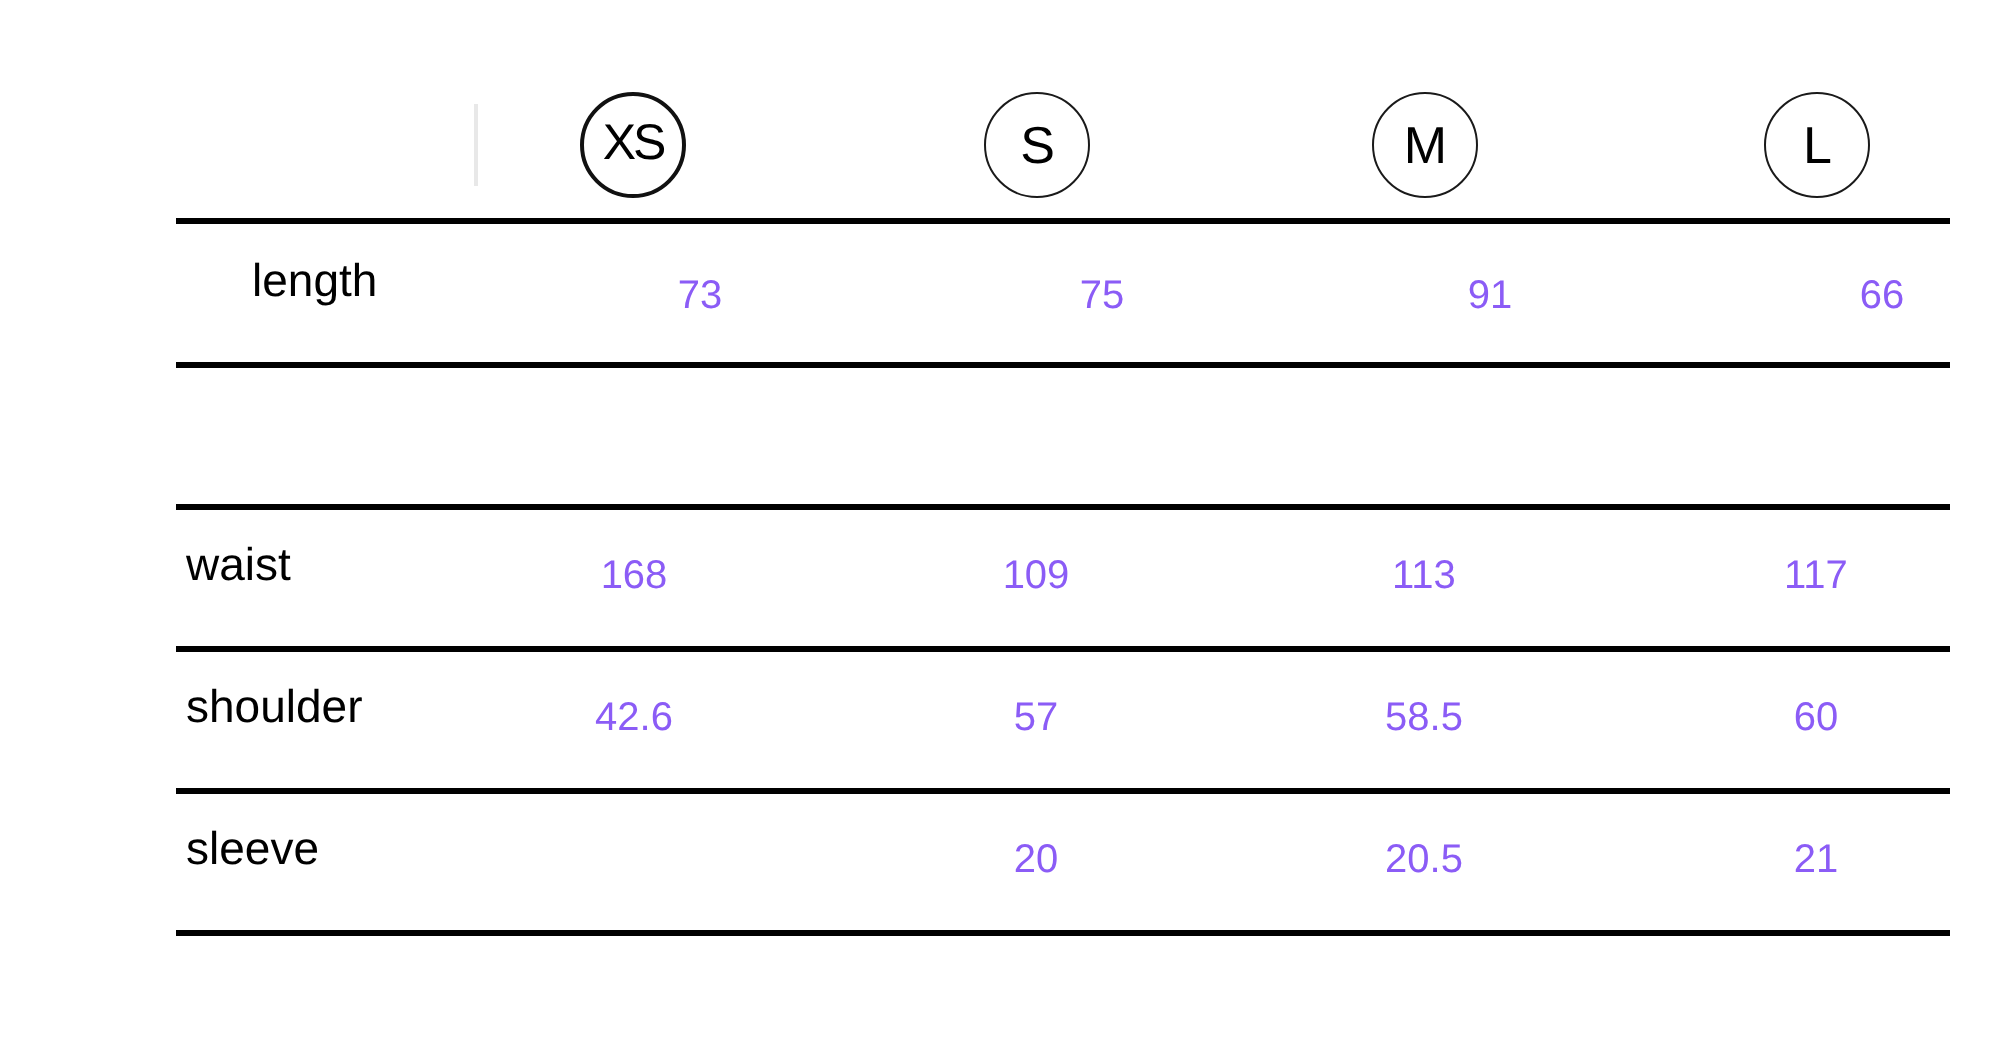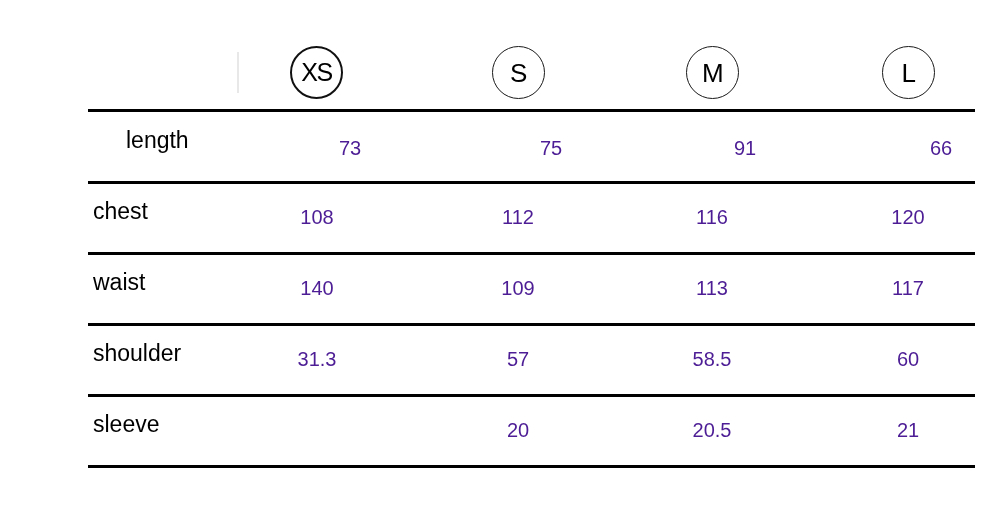--- a/index.html
+++ b/index.html
@@ -101,21 +101,21 @@
     white-space: nowrap;
   }
 
   .cell {
     position: absolute;
     top: 26px;
     width: 120px;
     margin-left: -60px;
     text-align: center;
     font-size: 20px;
-    color: #4c1d95;
+    color: #8b5cf6;
     white-space: nowrap;
   }
 </style>
 </head>
 <body>
 
 <div class="sheet">
 
   <div class="size-header">
     <div class="header-divider"></div>
@@ -147,39 +147,32 @@
   <div class="table-area">
 
     <div class="row" style="top:0px;margin-left:33px;">
       <span class="row-label">length</span>
       <span class="cell" style="left:229px; top:28px;">73</span>
       <span class="cell" style="left:430px; top:28px;">75</span>
       <span class="cell" style="left:624px; top:28px;">91</span>
       <span class="cell" style="left:820px; top:28px;">66</span>
     </div>
 
-    <div class="row" style="top:71px;">
-      <span class="row-label">chest</span>
-      <span class="cell" style="left:229px;">108</span>
-      <span class="cell" style="left:430px;">112</span>
-      <span class="cell" style="left:624px;">116</span>
-      <span class="cell" style="left:820px;">120</span>
-    </div>
 
     <div class="row" style="top:142px;">
       <span class="row-label">waist</span>
-      <span class="cell" style="left:229px;">140</span>
+      <span class="cell" style="left:229px;">168</span>
       <span class="cell" style="left:430px;">109</span>
       <span class="cell" style="left:624px;">113</span>
       <span class="cell" style="left:820px;">117</span>
     </div>
 
     <div class="row" style="top:213px;">
       <span class="row-label">shoulder</span>
-      <span class="cell" style="left:229px;">31.3</span>
+      <span class="cell" style="left:229px;">42.6</span>
       <span class="cell" style="left:430px;">57</span>
       <span class="cell" style="left:624px;">58.5</span>
       <span class="cell" style="left:820px;">60</span>
     </div>
 
     <div class="row" style="top:284px;">
       <span class="row-label">sleeve</span>
       <span class="cell" style="left:430px;">20</span>
       <span class="cell" style="left:624px;">20.5</span>
       <span class="cell" style="left:820px;">21</span>

